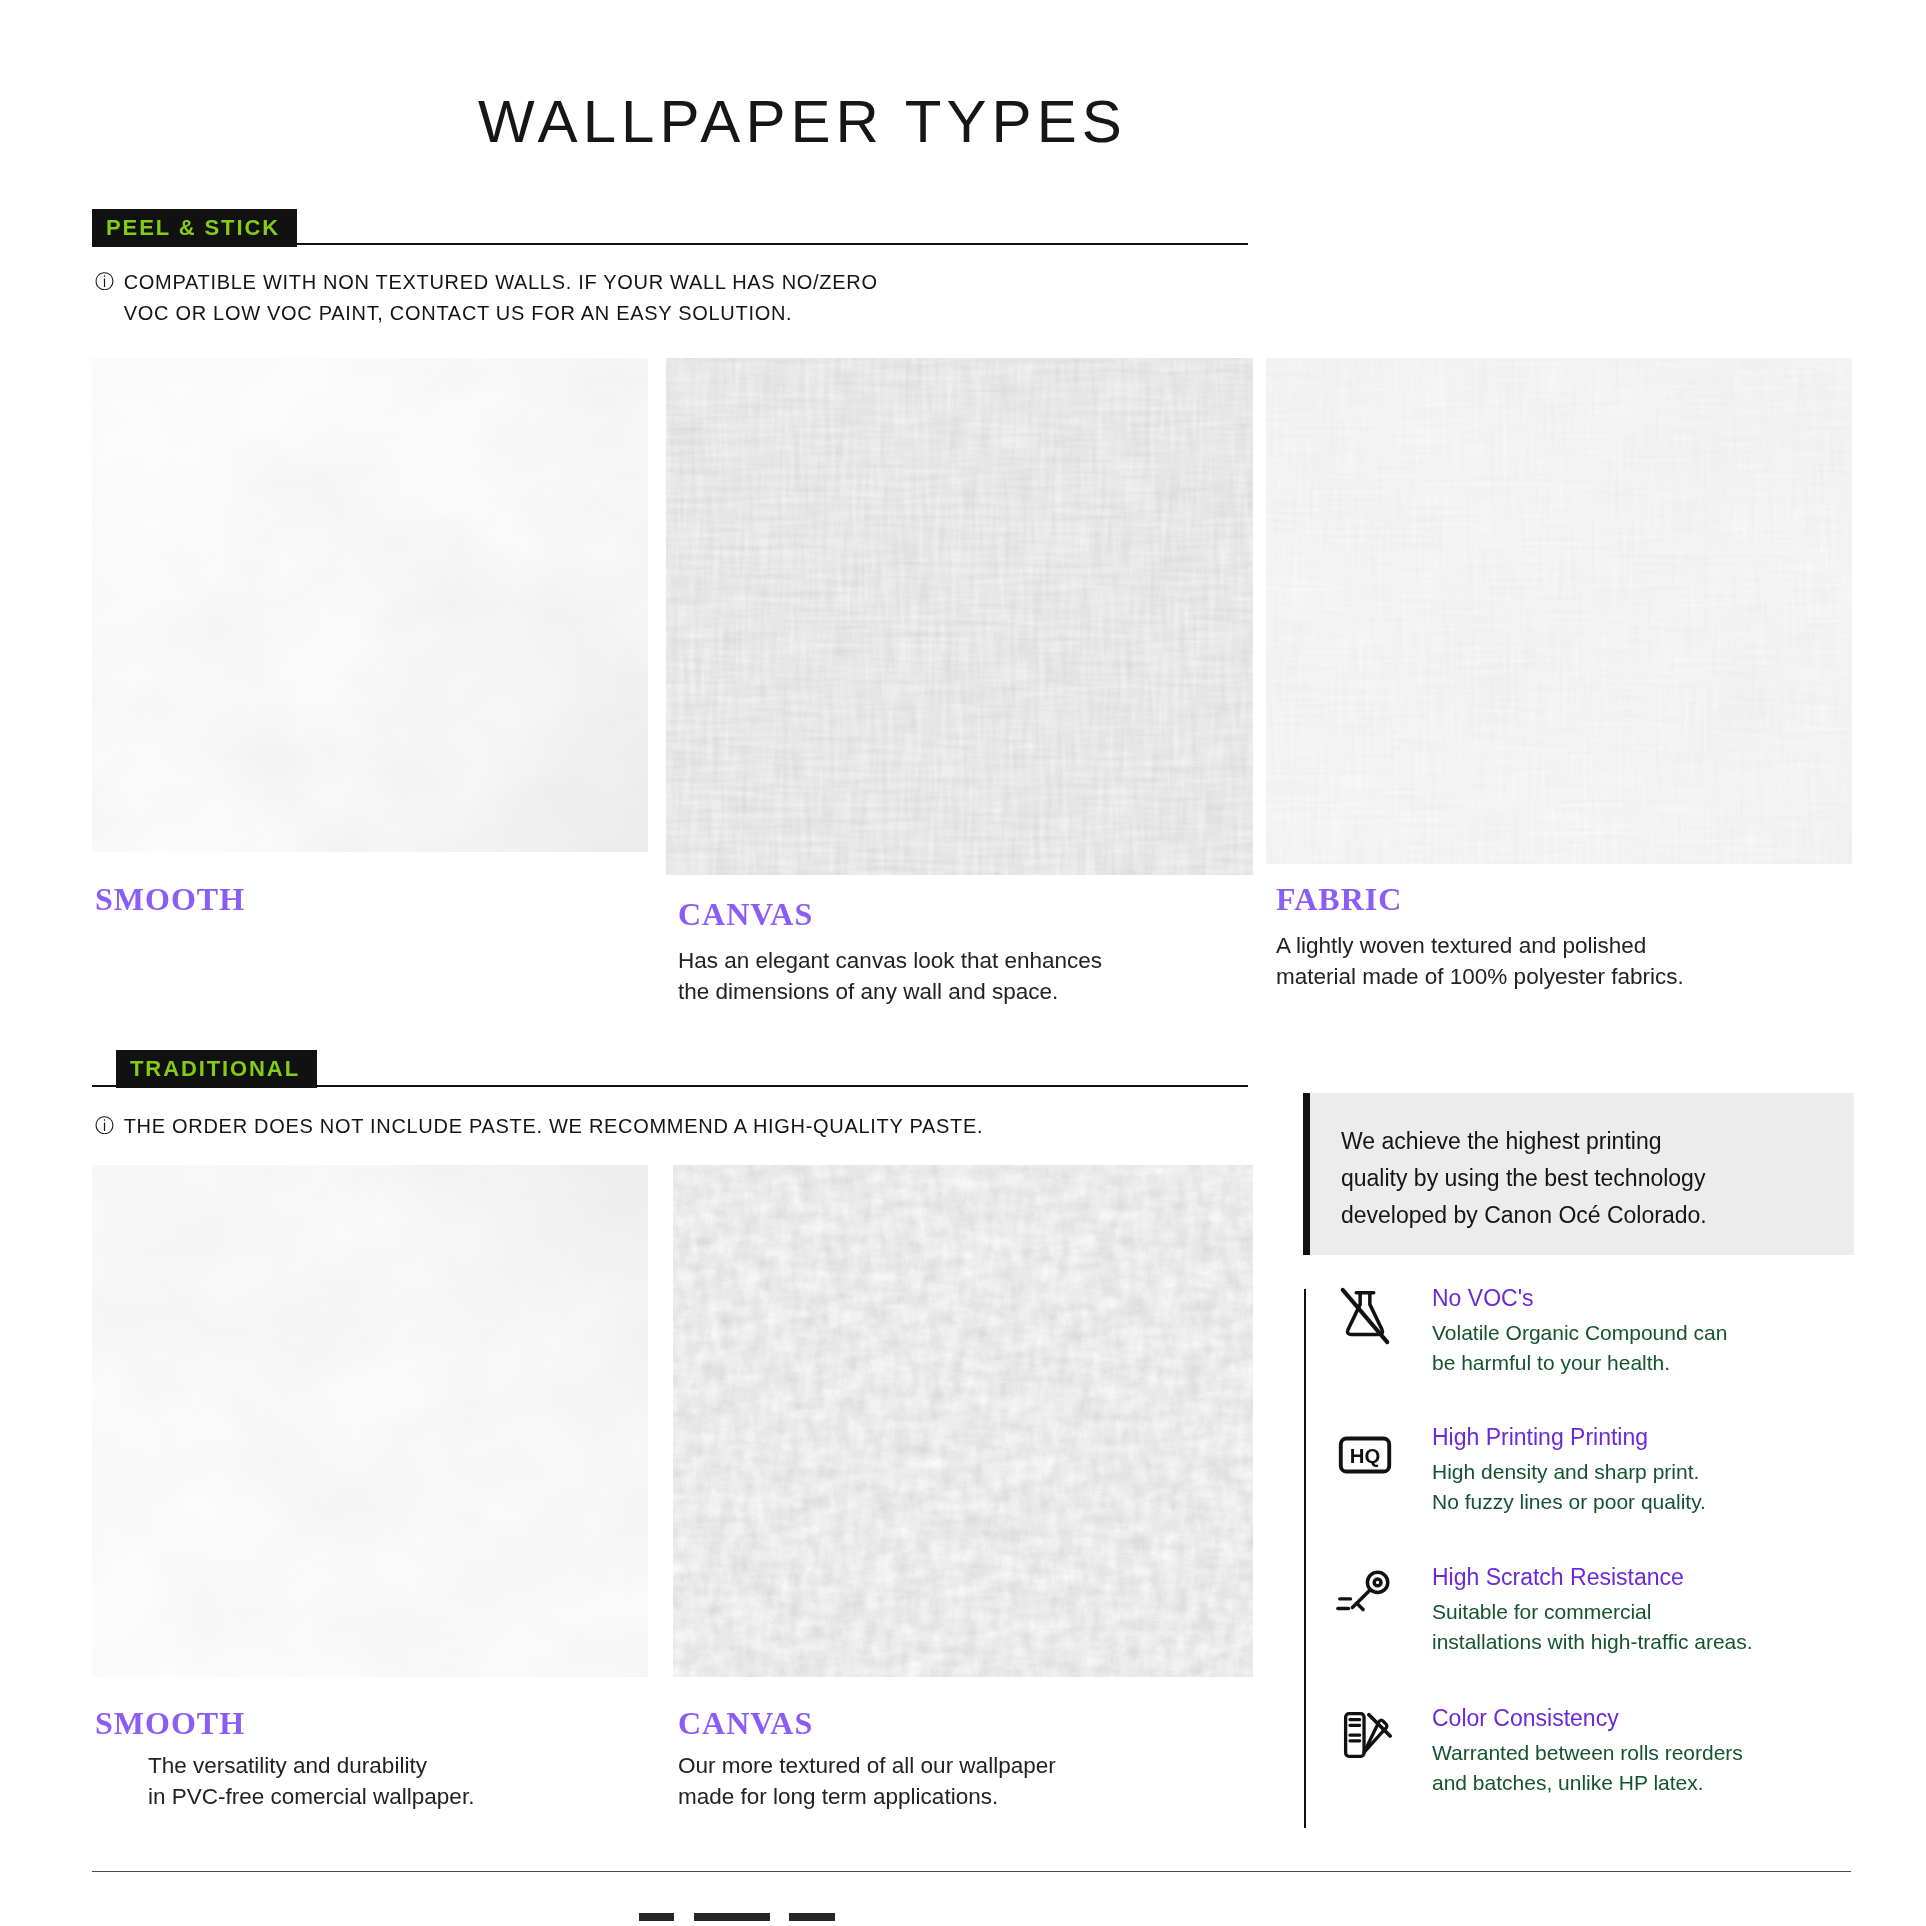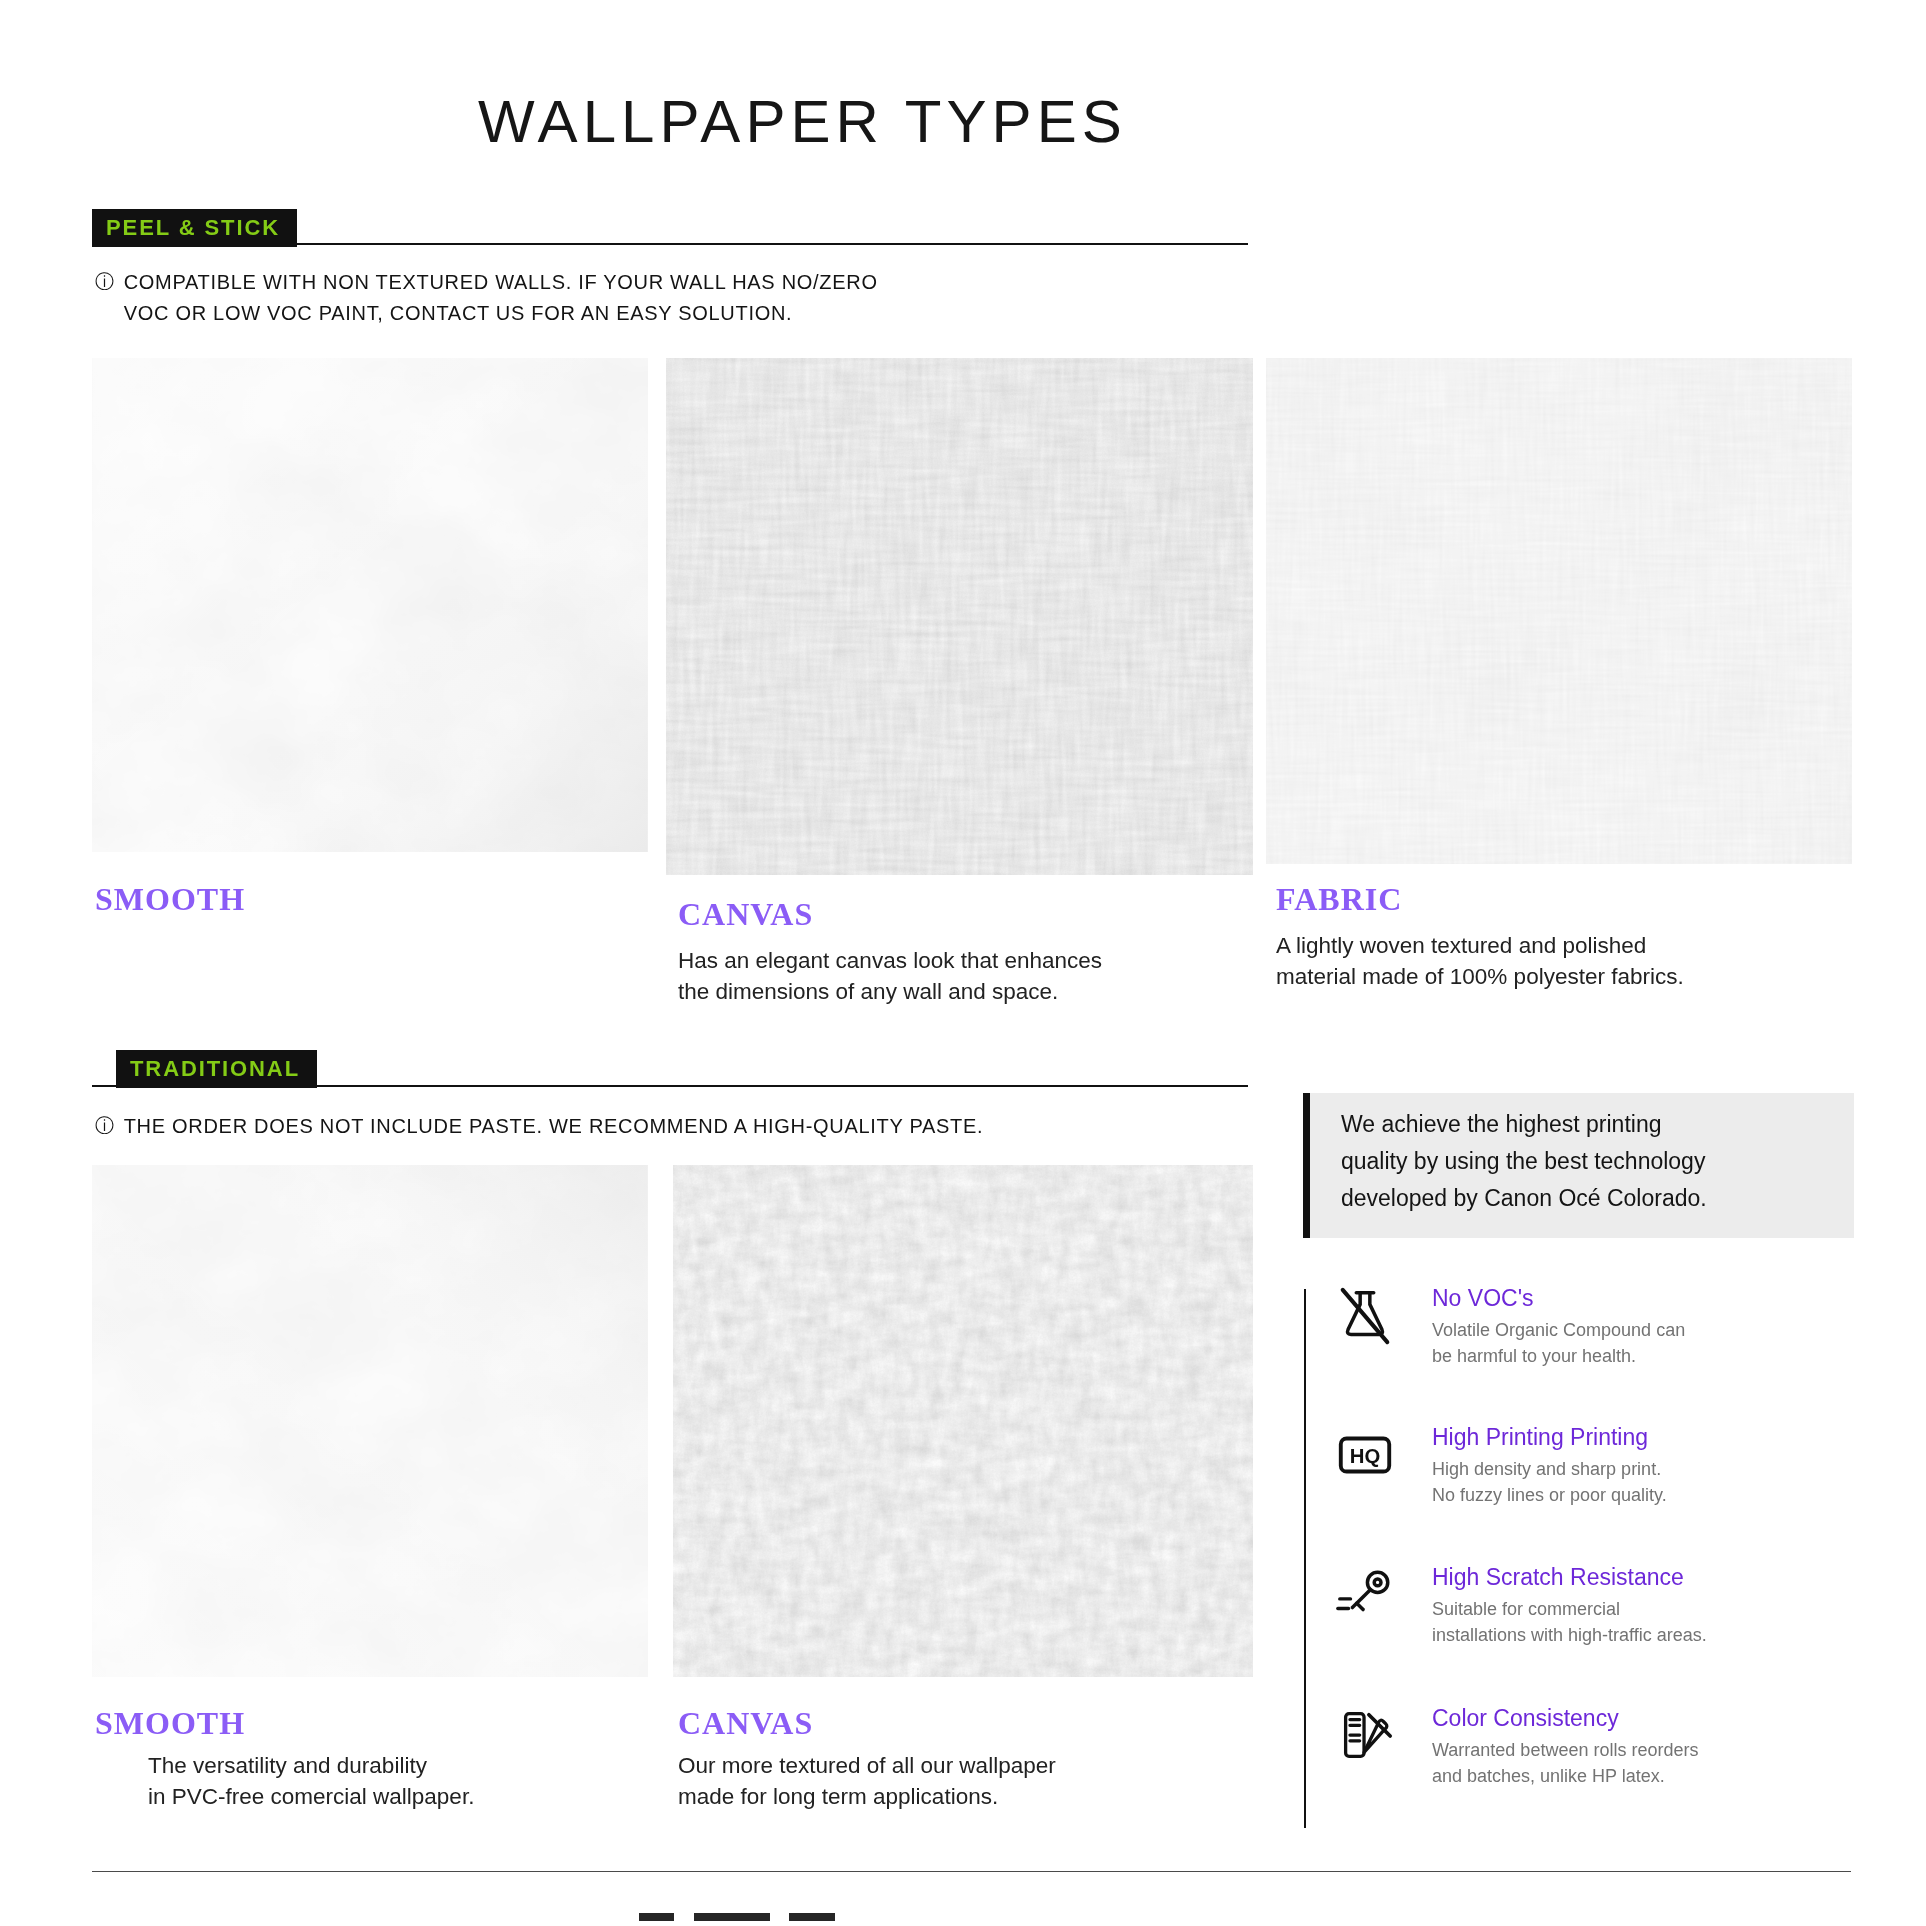--- a/index.html
+++ b/index.html
@@ -81,21 +81,21 @@
     font-size: 22.5px;
     line-height: 1.38;
     color: #222222;
     white-space: pre-line;
   }
 
   .graybox {
     box-sizing: border-box;
     background: #ececec;
     border-left: 7px solid #111111;
-    padding: 13px 26px 22px 31px;
+    padding: 30px 26px 22px 31px;
     font-size: 23px;
     line-height: 1.6;
     color: #141414;
     white-space: pre-line;
   }
 
   .vline {
     width: 1.9px;
     background: #111111;
   }
@@ -106,23 +106,23 @@
     height: 62px;
   }
   .feature-icon svg { display: block; width: 100%; height: 100%; }
   .ftitle {
     font-size: 23px;
     font-weight: normal;
     color: #6d28d9;
   }
   .fdesc {
     margin-top: 6.4px;
-    font-size: 18px;
+    font-size: 21px;
     line-height: 1.42;
-    color: #737373;
+    color: #14532d;
     white-space: pre-line;
   }
 
   .bottomline {
     height: 1.3px;
     background: #4a4a4a;
   }
 
   .artifact-mark {
     display: inline-block;

